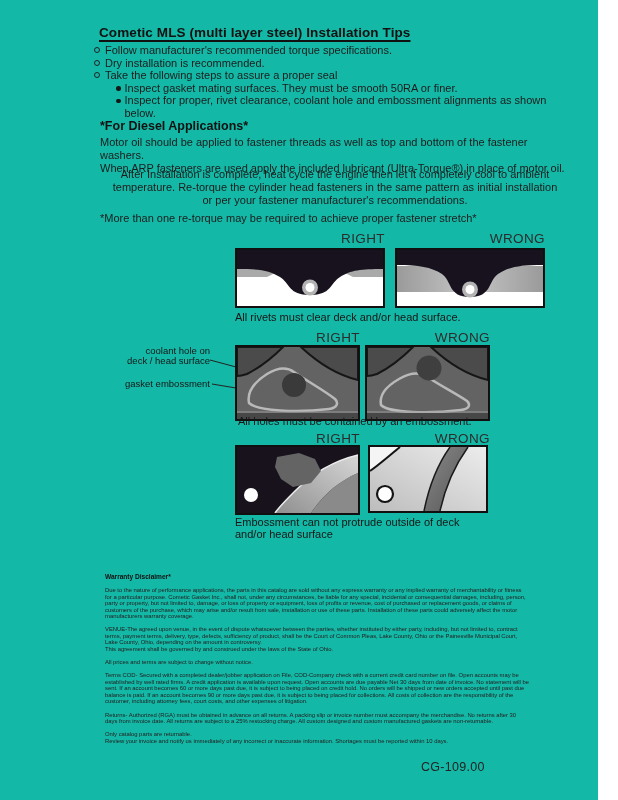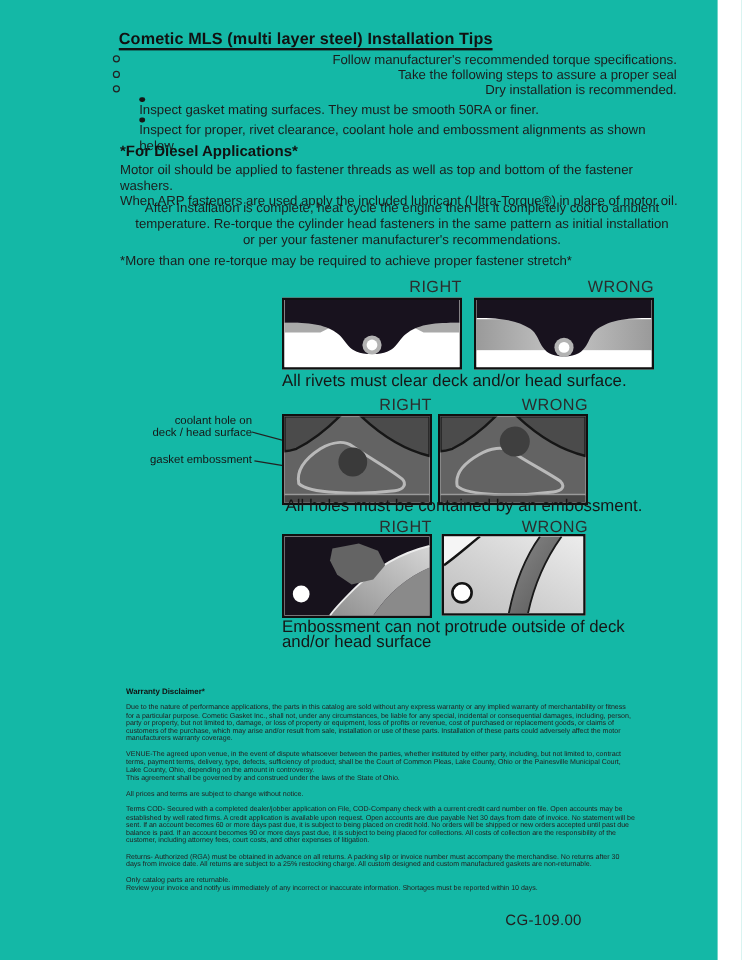--- a/index.html
+++ b/index.html
@@ -7,32 +7,32 @@
     position:relative;width:598px;height:800px;background:#14b8a6;overflow:hidden;
     font-family:"Liberation Sans","DejaVu Sans",sans-serif;color:#1c1c1c;
   }
   .abs{position:absolute;}
   .pre{white-space:pre-line;}
   
   .title{font-size:13.5px;font-weight:700;color:#111;
     text-decoration:underline;text-decoration-thickness:1.5px;text-underline-offset:3px;letter-spacing:.1px;}
   
   .tips{font-size:11px;line-height:12.6px;}
-  .tip-row{display:flex;align-items:baseline;justify-content:space-between;}
+  .tip-row{display:flex;align-items:baseline;}
   .b-open{display:inline-block;width:4px;height:4px;border:1px solid #222;border-radius:50%;
     margin-right:5px;position:relative;top:-1px;flex:0 0 auto;}
   .b-fill{display:inline-block;width:4.5px;height:4.5px;background:#161616;border-radius:50%;
     margin-right:4px;position:relative;top:-1px;flex:0 0 auto;}
-  .sub{padding-left:22px;flex-direction:column;}
+  .sub{padding-left:22px;}
   
   .h2{font-size:12.5px;font-weight:700;color:#111;}
   .body{font-size:11px;line-height:13.2px;}
   
   .rw{font-size:13.5px;color:#2c2c2c;text-align:right;letter-spacing:.4px;}
-  .cap{font-size:14px;line-height:11.6px;color:#161616;}
+  .cap{font-size:11px;line-height:11.6px;color:#161616;}
   .ann{font-size:9.5px;line-height:10.4px;color:#161616;text-align:right;}
   .panel{position:absolute;border:2px solid #101010;background:#fff;box-sizing:border-box;}
   .panel svg{display:block;width:100%;height:100%;}
   
   .disc{font-size:5.9px;line-height:6.4px;color:#222;width:424px;letter-spacing:-.02px;}
   .disc h3{font-size:6.6px;margin:0 0 7px 0;font-weight:700;color:#111;}
   .disc p{margin:0 0 7px 0;}
   .pagenum{font-size:12.5px;color:#222;letter-spacing:.3px;margin-left:32px;}
 </style>
 </head>
@@ -42,25 +42,25 @@
 
   <div class="abs title" style="left:99px;top:25px;">Cometic MLS (multi layer steel) Installation Tips</div>
 
   <div class="abs tips" style="left:94px;top:44px;width:470px;">
     <div class="tip-row">
       <span class="b-open"></span>
       <span>Follow manufacturer's recommended torque specifications.</span>
     </div>
     <div class="tip-row">
       <span class="b-open"></span>
-      <span>Take the following steps to assure a proper seal</span>
+      <span>Dry installation is recommended.</span>
     </div>
     <div class="tip-row">
       <span class="b-open"></span>
-      <span>Dry installation is recommended.</span>
+      <span>Take the following steps to assure a proper seal</span>
     </div>
     <div class="tip-row sub">
       <span class="b-fill"></span>
       <span>Inspect gasket mating surfaces.  They must be smooth 50RA or finer.</span>
     </div>
     <div class="tip-row sub">
       <span class="b-fill"></span>
       <span>Inspect for proper, rivet clearance, coolant hole and embossment alignments as shown below.</span>
     </div>
   </div>

